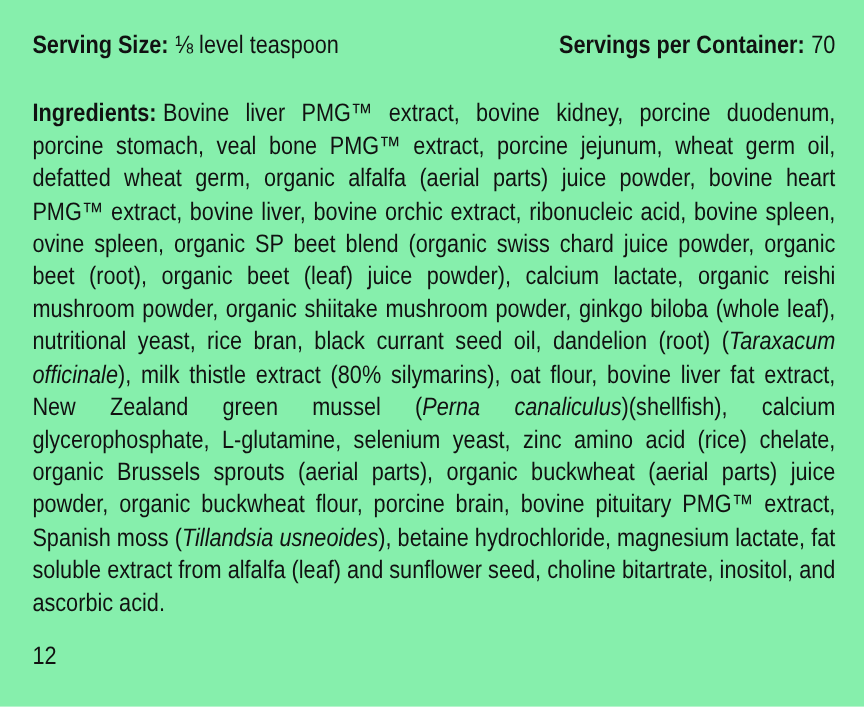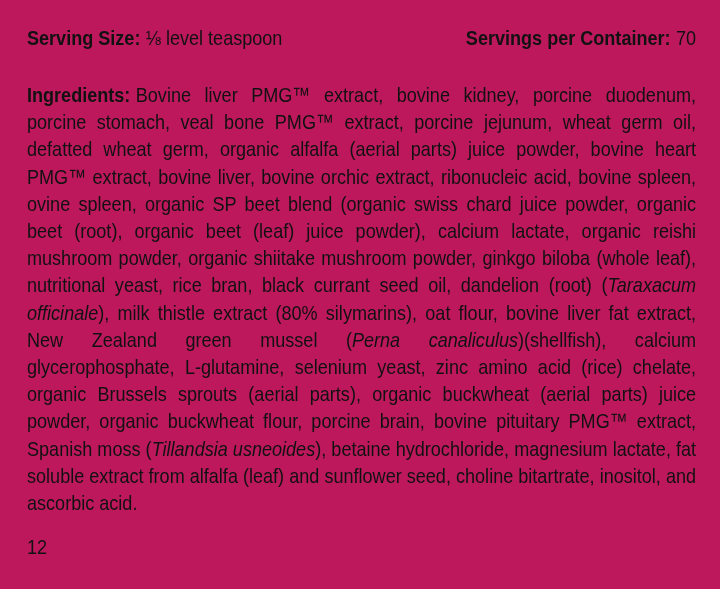--- a/index.html
+++ b/index.html
@@ -4,21 +4,21 @@
 <style>
   html, body {
     margin: 0;
     padding: 0;
     background: #ffffff;
   }
   .page {
     position: relative;
     width: 720px;
     height: 589px;
-    background: #be185d;
+    background: #86efac;
     overflow: hidden;
     font-family: "Liberation Sans", "DejaVu Sans", sans-serif;
     color: #111111;
   }
   
   .content {
     position: absolute;
     left: 27px;
     top: 26px;
     width: 778px;

